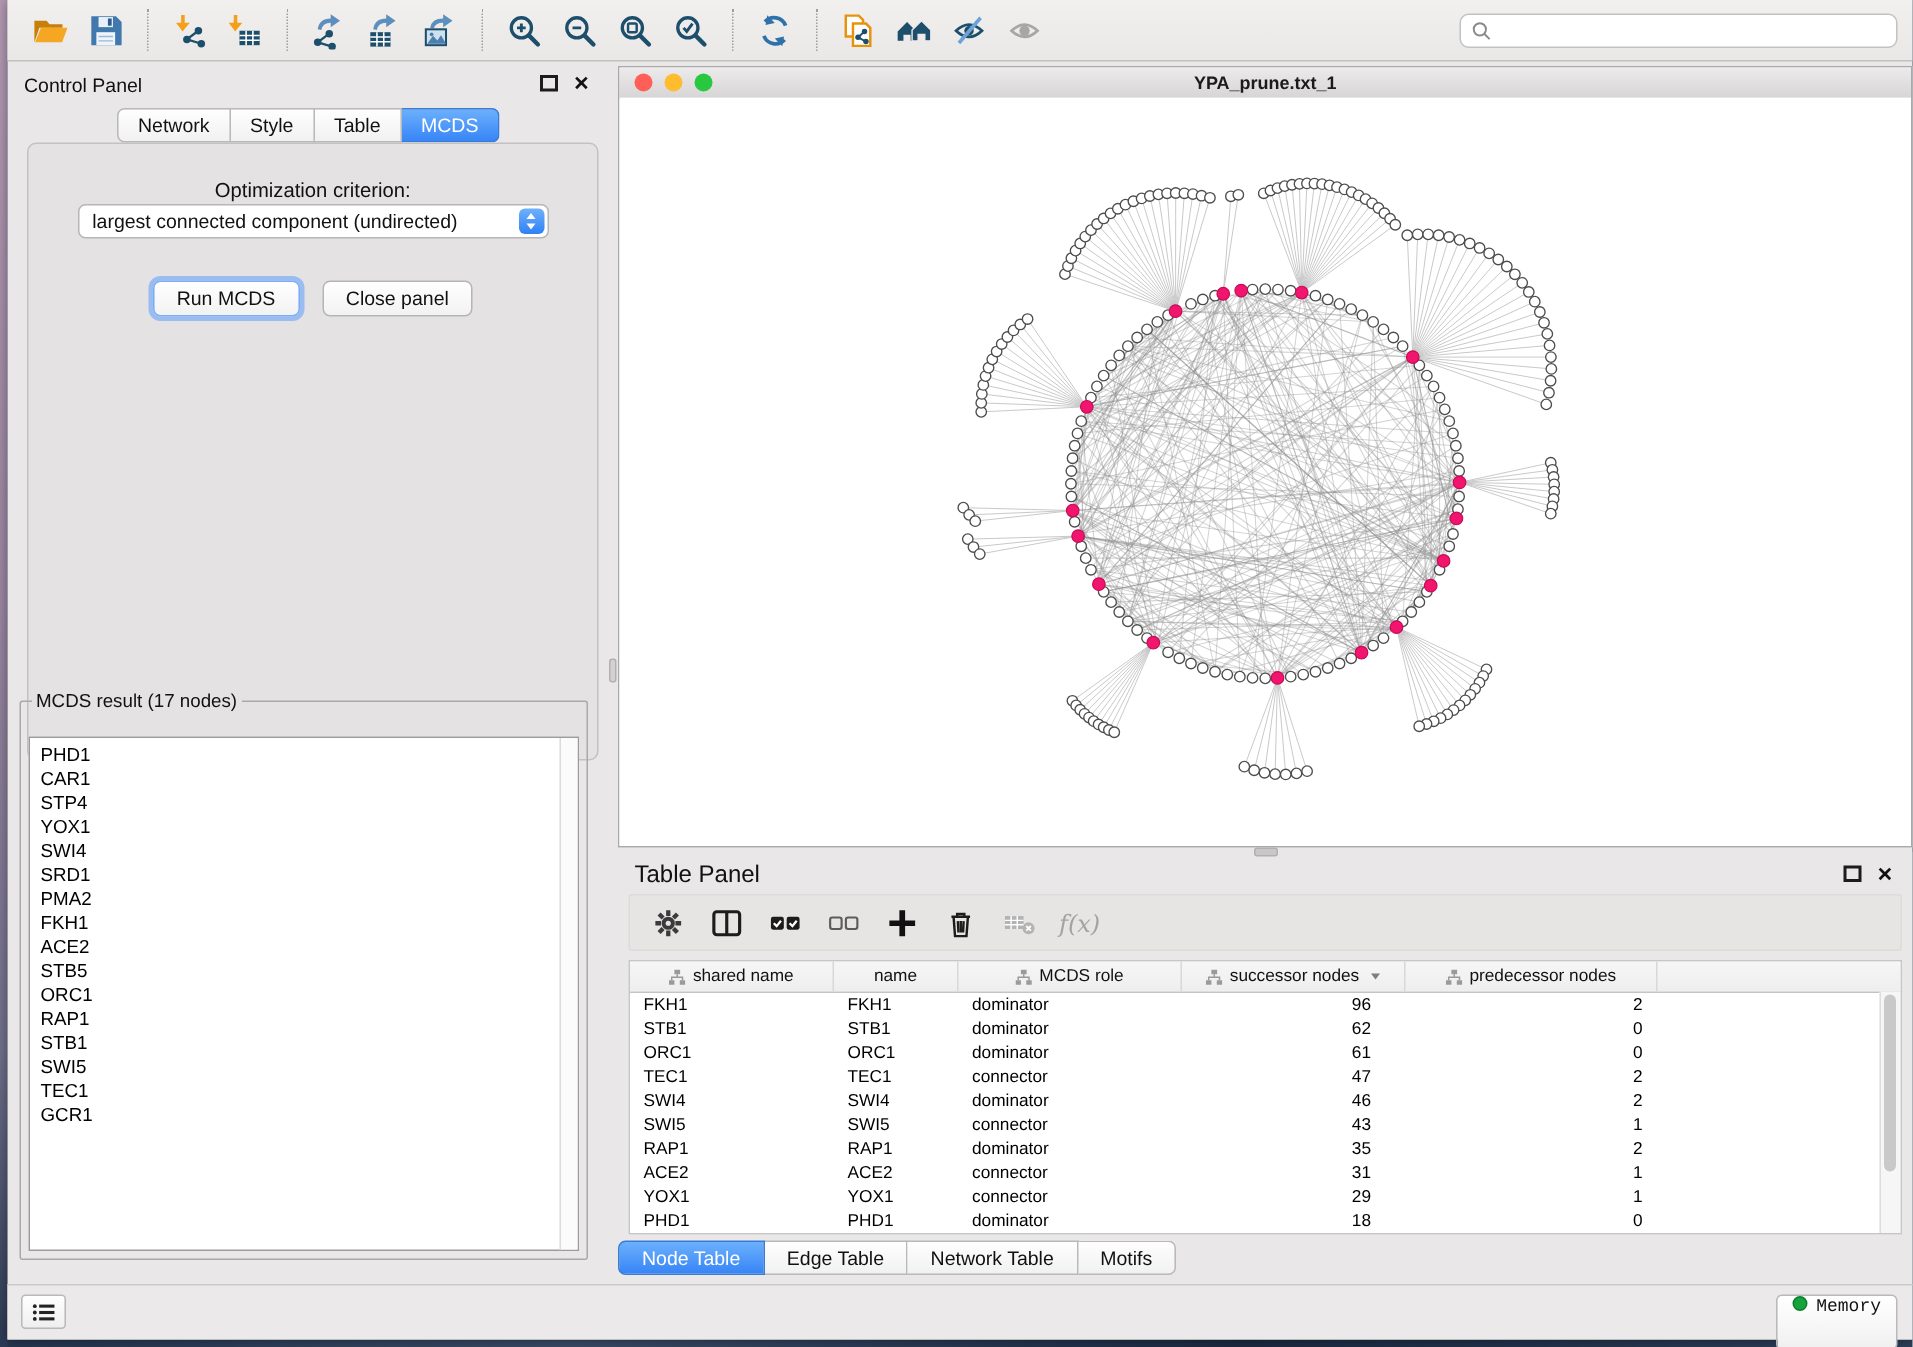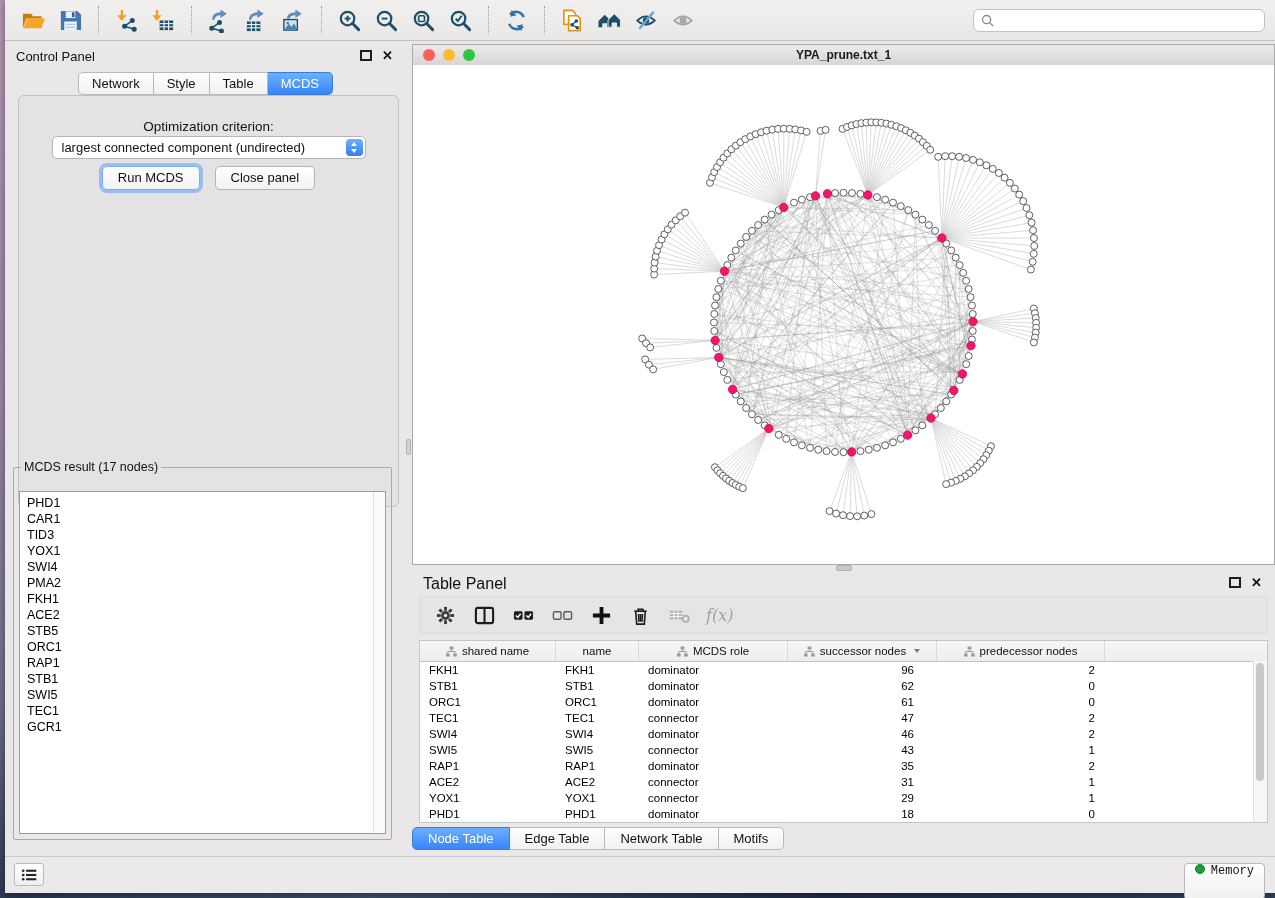--- a/index.html
+++ b/index.html
@@ -43,21 +43,21 @@
        border:1px solid #c3c1c1;border-radius:6px;box-sizing:border-box}
   .opt-label{text-align:center;margin-top:23px;font-size:13.5px;color:#111}
   .select{margin:2px auto 0;width:314px;height:23px;background:#fff;border:1px solid #b6b6b6;
        border-radius:5px;display:flex;align-items:center;font-size:13px;padding-left:9px;
        box-sizing:border-box;position:relative;color:#111}
   .stepper{position:absolute;right:2px;top:2px;bottom:2px;width:17px;border-radius:4px;
        background:linear-gradient(#6fb1fc,#2f80f5);display:flex;flex-direction:column;
        align-items:center;justify-content:center;gap:2.5px}
   .stepper .up{width:0;height:0;border-left:3.5px solid transparent;border-right:3.5px solid transparent;border-bottom:4.5px solid #fff}
   .stepper .down{width:0;height:0;border-left:3.5px solid transparent;border-right:3.5px solid transparent;border-top:4.5px solid #fff}
-  .btn-row{display:flex;justify-content:center;gap:15px;margin-top:7px}
+  .btn-row{display:flex;justify-content:center;gap:15px;margin-top:28px}
   .mac-btn{font-size:13px;padding:3px 15px;background:linear-gradient(#ffffff,#f2f2f2);
        border:1px solid #b5b5b5;border-radius:5px;color:#111;line-height:16px;cursor:default;
        font-family:"Liberation Sans",sans-serif}
   .mac-btn.focused{box-shadow:0 0 0 3px rgba(92,156,251,.55);border-color:#7aaef8}
   .result-fieldset{position:absolute;top:419px;left:8px;right:14px;height:380px;margin:0;
        border:1px solid #a9a9a9;border-radius:2px;padding:0;box-sizing:border-box}
   .result-fieldset legend{font-size:12.5px;color:#111;padding:0 3px;margin-left:7px}
   .result-list{position:absolute;left:5px;right:5px;top:17px;bottom:5px;background:#fff;
        border:1px solid #9c9c9c;box-sizing:border-box;overflow:hidden;padding:3px 0 0 7px}
   .result-item{font-size:12.5px;line-height:16px;color:#000}
@@ -328,23 +328,24 @@
           <button class="mac-btn focused">Run MCDS</button>
           <button class="mac-btn">Close panel</button>
         </div>
       </div>
 
       <fieldset class="result-fieldset">
         <legend>MCDS result (17 nodes)</legend>
         <div class="result-list" id="result-list">
             <div class="result-item">PHD1</div>
             <div class="result-item">CAR1</div>
-            <div class="result-item">TID3</div>
+            <div class="result-item">STP4</div>
             <div class="result-item">YOX1</div>
             <div class="result-item">SWI4</div>
+            <div class="result-item">SRD1</div>
             <div class="result-item">PMA2</div>
             <div class="result-item">FKH1</div>
             <div class="result-item">ACE2</div>
             <div class="result-item">STB5</div>
             <div class="result-item">ORC1</div>
             <div class="result-item">RAP1</div>
             <div class="result-item">STB1</div>
             <div class="result-item">SWI5</div>
             <div class="result-item">TEC1</div>
             <div class="result-item">GCR1</div>

